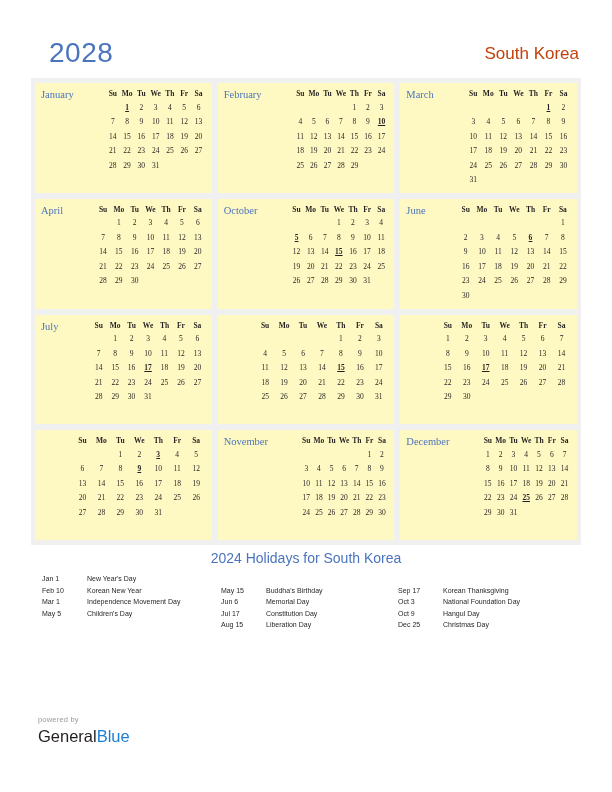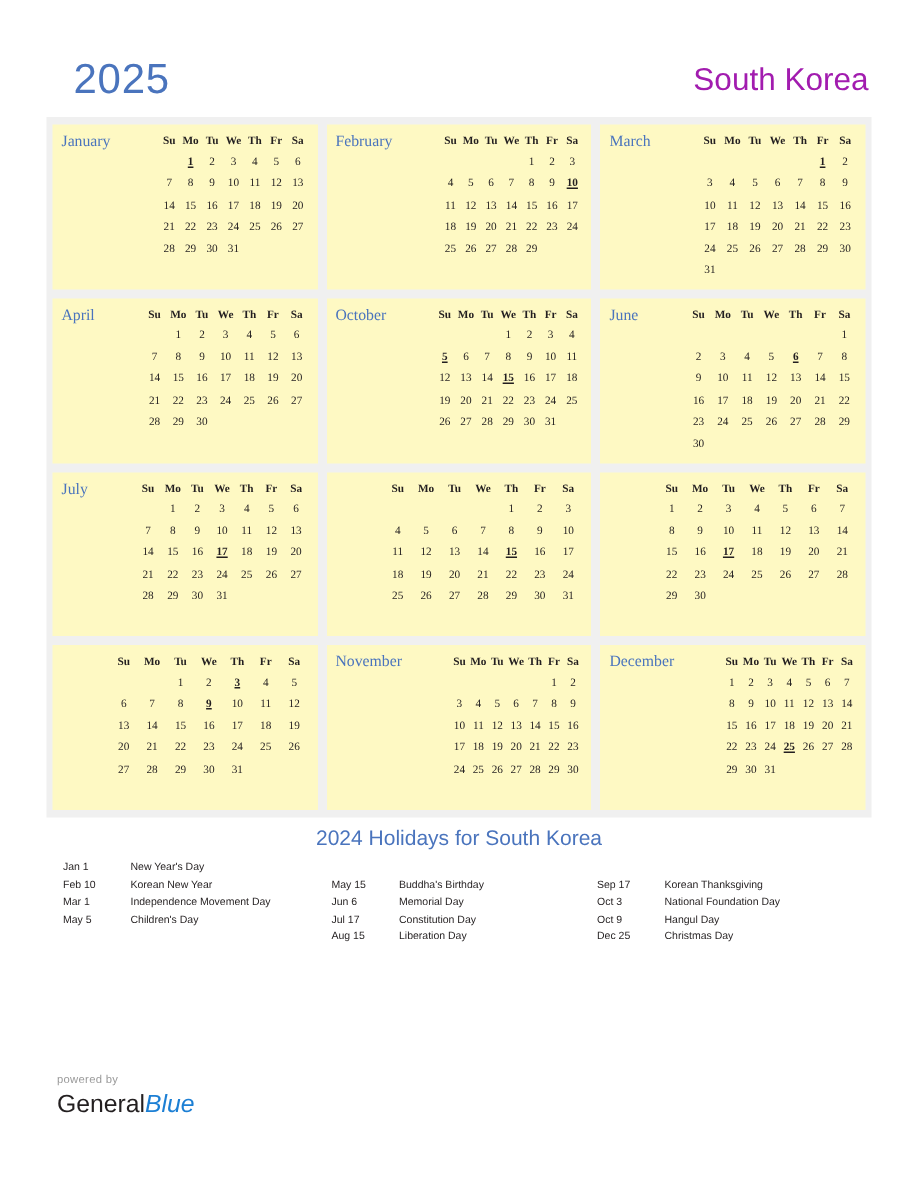--- a/index.html
+++ b/index.html
@@ -30,22 +30,22 @@
     top: 0px;
     font-size: 28px;
     color: #4a74bd;
     letter-spacing: 0.5px;
     line-height: 34px;
   }
   #country-title {
     position: absolute;
     right: 2px;
     top: 6px;
-    font-size: 21px;
-    color: #a21caf;
+    font-size: 17px;
+    color: #c2410c;
     line-height: 24px;
   }
 
   
   #calendar-band {
     position: absolute;
     left: 31px;
     top: 78px;
     width: 550px;
     height: 467px;
@@ -164,28 +164,27 @@
   #logo {
     font-size: 16.5px;
     line-height: 21px;
     margin-top: 1px;
   }
   #logo-general {
     color: #231f20;
   }
   #logo-blue {
     color: #1c7fd4;
-    font-style: italic;
   }
 </style>
 </head>
 <body>
 
 <div id="header">
-  <div id="year-title">2025</div>
+  <div id="year-title">2028</div>
   <div id="country-title">South Korea</div>
 </div>
 
 <div id="calendar-band">
   <div id="months-grid">
       <div class="month-card">
         <div class="month-name">January</div>
         <table class="month-table">
           <thead>
             <tr>

